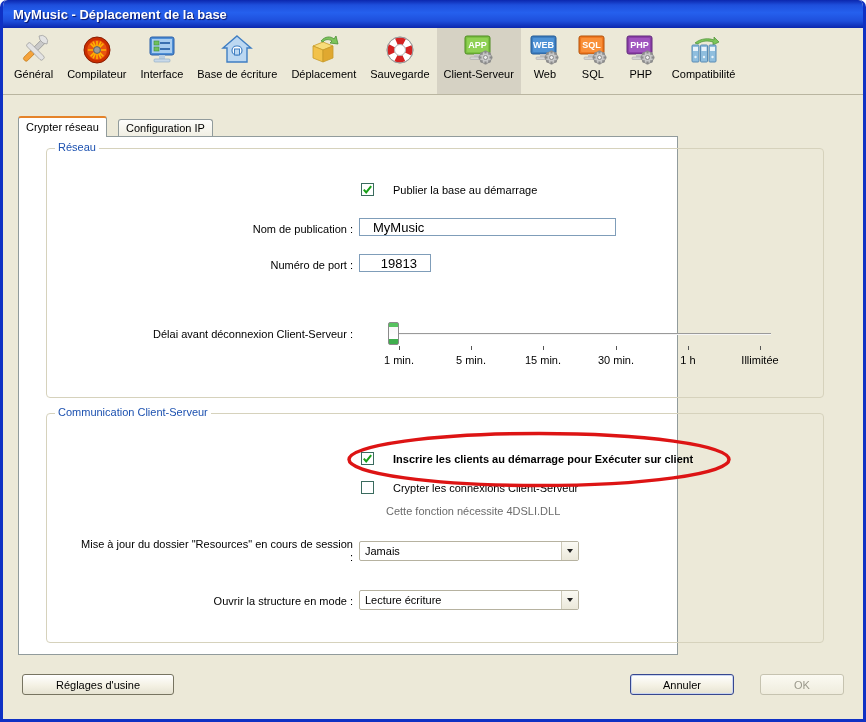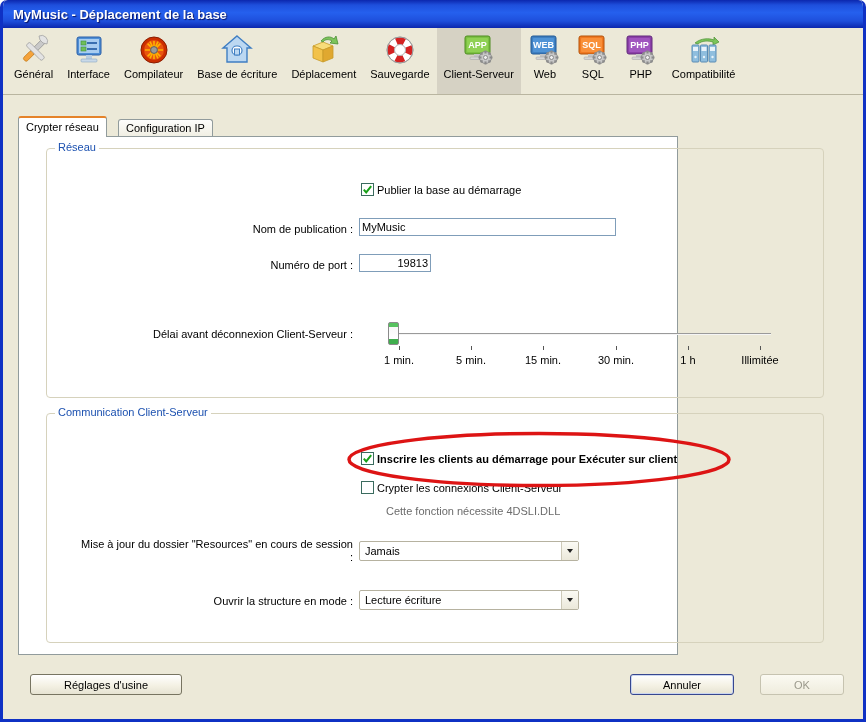--- a/index.html
+++ b/index.html
@@ -39,29 +39,29 @@
   .tab.selected { top:21px; height:21px; line-height:19px; background:#fff;
          border-top:2px solid #e5832a; z-index:3; }
 
   .panel { position:absolute; left:15px; top:41px; width:660px; height:519px;
            background:#fff; border:1px solid #919b9c; z-index:2; }
 
   .groupbox { position:absolute; border:1px solid #d6d2bc; border-radius:4px; }
   .groupbox .gb-title { position:absolute; top:-8px; left:8px; background:#fff; padding:0 3px;
                         color:#1c51b0; white-space:nowrap; }
 
-  .cb-row { position:absolute; display:flex; align-items:center; gap:3px; }
+  .cb-row { position:absolute; display:flex; align-items:center; gap:19px; }
   .cb-box { width:13px; height:13px; background:#fff; border:1px solid #3a6b5e;
             display:flex; align-items:center; justify-content:center; flex:0 0 auto; }
   .cb-label { white-space:nowrap; }
   .cb-label.bold { font-weight:bold; }
 
   .field-label { position:absolute; text-align:right; white-space:nowrap; }
   .textbox { position:absolute; border:1px solid #7f9db9; background:#fff;
-             font-family:inherit; font-size:11px; padding:1px 2px; }
+             font-family:inherit; font-size:13px; padding:1px 13px; }
 
   .slider-track { position:absolute; height:2px; background:#9a9a9a; border-bottom:1px solid #f5f5f5; }
   .slider-thumb { position:absolute; width:11px; height:23px; border:1px solid #8a8a8a; border-radius:2px;
     background:linear-gradient(180deg,#57c25f 0,#57c25f 4px,#f7f7f7 4px,#ffffff calc(100% - 5px),#3fae4d calc(100% - 5px),#3fae4d 100%);
     cursor:pointer; }
   .tickmark { position:absolute; width:1px; height:4px; background:#555; }
   .ticklabel { position:absolute; transform:translateX(-50%); white-space:nowrap; }
 
   .note-text { position:absolute; color:#6b6b6b; white-space:nowrap; }
 
@@ -95,51 +95,51 @@
   <div class="toolbar">
 
     <div class="tool-item">
       <svg class="ticon" viewBox="0 0 34 34">
         <rect x="15" y="3" width="5" height="18" rx="2" fill="#c9c9c9" stroke="#8f8f8f" stroke-width="0.7" transform="rotate(45 17 17)"></rect>
         <rect x="15" y="19" width="5" height="12" rx="2" fill="#f5a33b" stroke="#bf7714" stroke-width="0.7" transform="rotate(45 17 17)"></rect>
         <rect x="14.5" y="8" width="5" height="22" rx="2" fill="#e3e3e3" stroke="#999" stroke-width="0.7" transform="rotate(-45 17 17)"></rect>
         <path d="M22 3 a6 6 0 0 1 8 8 l-4 -1 -3 -3 z" fill="#e3e3e3" stroke="#999" stroke-width="0.7"></path>
       </svg>
       <span class="tlabel">Général</span>
-    </div>
-
-    <div class="tool-item">
-      <svg class="ticon" viewBox="0 0 34 34">
-        <rect x="5" y="4" width="24" height="18" rx="2" fill="#4f8fd6" stroke="#2a5fa8"></rect>
-        <rect x="7" y="6" width="20" height="14" fill="#a9cdf0"></rect>
-        <rect x="9" y="8" width="5" height="4" fill="#6fbf5a" stroke="#3f8f3a" stroke-width="0.6"></rect>
-        <rect x="15" y="9" width="10" height="2" fill="#3a6fb0"></rect>
-        <rect x="9" y="14" width="5" height="4" fill="#6fbf5a" stroke="#3f8f3a" stroke-width="0.6"></rect>
-        <rect x="15" y="15" width="10" height="2" fill="#3a6fb0"></rect>
-        <rect x="14" y="22" width="6" height="4" fill="#b9cde0"></rect>
-        <rect x="9" y="26" width="16" height="3" rx="1" fill="#c9d9e8" stroke="#8aa8c4" stroke-width="0.6"></rect>
-      </svg>
-      <span class="tlabel">Interface</span>
     </div>
 
     <div class="tool-item">
       <svg class="ticon" viewBox="0 0 34 34">
         <circle cx="17" cy="17" r="13" fill="#cc2e00" stroke="#8a1c00"></circle>
         <circle cx="17" cy="17" r="10" fill="#e85510"></circle>
         <g stroke="#ffb200" stroke-width="1.6">
           <line x1="17" y1="8" x2="17" y2="26"></line>
             <line x1="8" y1="17" x2="26" y2="17"></line>
           <line x1="10.6" y1="10.6" x2="23.4" y2="23.4"></line>
             <line x1="23.4" y1="10.6" x2="10.6" y2="23.4"></line>
           <line x1="13" y1="8.6" x2="21" y2="25.4"></line>
             <line x1="21" y1="8.6" x2="13" y2="25.4"></line>
         </g>
         <circle cx="17" cy="17" r="3.4" fill="#9a9a9a" stroke="#5f5f5f"></circle>
       </svg>
       <span class="tlabel">Compilateur</span>
+    </div>
+
+    <div class="tool-item">
+      <svg class="ticon" viewBox="0 0 34 34">
+        <rect x="5" y="4" width="24" height="18" rx="2" fill="#4f8fd6" stroke="#2a5fa8"></rect>
+        <rect x="7" y="6" width="20" height="14" fill="#a9cdf0"></rect>
+        <rect x="9" y="8" width="5" height="4" fill="#6fbf5a" stroke="#3f8f3a" stroke-width="0.6"></rect>
+        <rect x="15" y="9" width="10" height="2" fill="#3a6fb0"></rect>
+        <rect x="9" y="14" width="5" height="4" fill="#6fbf5a" stroke="#3f8f3a" stroke-width="0.6"></rect>
+        <rect x="15" y="15" width="10" height="2" fill="#3a6fb0"></rect>
+        <rect x="14" y="22" width="6" height="4" fill="#b9cde0"></rect>
+        <rect x="9" y="26" width="16" height="3" rx="1" fill="#c9d9e8" stroke="#8aa8c4" stroke-width="0.6"></rect>
+      </svg>
+      <span class="tlabel">Interface</span>
     </div>
 
     <div class="tool-item">
       <svg class="ticon" viewBox="0 0 34 34">
         <path d="M17 3 L31 15 L27 15 L27 29 L7 29 L7 15 L3 15 Z" fill="#bcd8f2" stroke="#3f7ec2" stroke-width="1.4"></path>
         <rect x="12" y="13" width="10" height="9" rx="4.5" fill="#ffffff" stroke="#3f7ec2" stroke-width="1.2"></rect>
         <rect x="14.5" y="16" width="5" height="6" fill="#bcd8f2" stroke="#3f7ec2" stroke-width="1"></rect>
       </svg>
       <span class="tlabel">Base de écriture</span>
     </div>
@@ -347,18 +347,18 @@
       <div class="field-label" style="left:34px; top:458px; width:300px;">Ouvrir la structure en mode :</div>
       <div class="dropdown" style="left:340px; top:453px; width:220px;">
         <span class="dd-value">Lecture écriture</span>
         <span class="dd-btn">
             <span class="dd-arrow"></span>
           </span>
       </div>
 
     </div>
 
-    <button class="btn" style="left:27px; top:579px; width:152px;">Réglages d'usine</button>
+    <button class="btn" style="left:19px; top:579px; width:152px;">Réglages d'usine</button>
     <button class="btn focused" style="left:627px; top:579px; width:104px;">Annuler</button>
     <button class="btn disabled" style="left:757px; top:579px; width:84px;">OK</button>
 
   </div>
 </div>
 
 </body></html>

